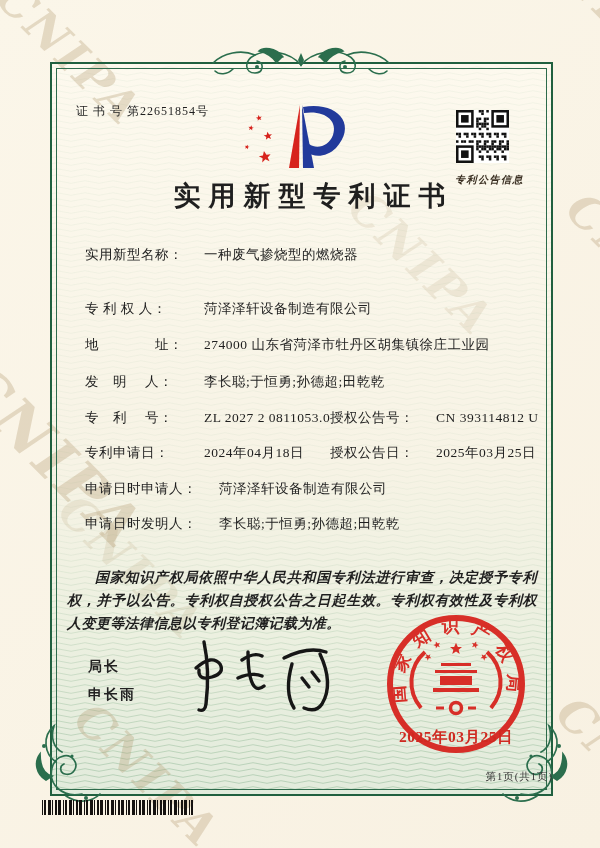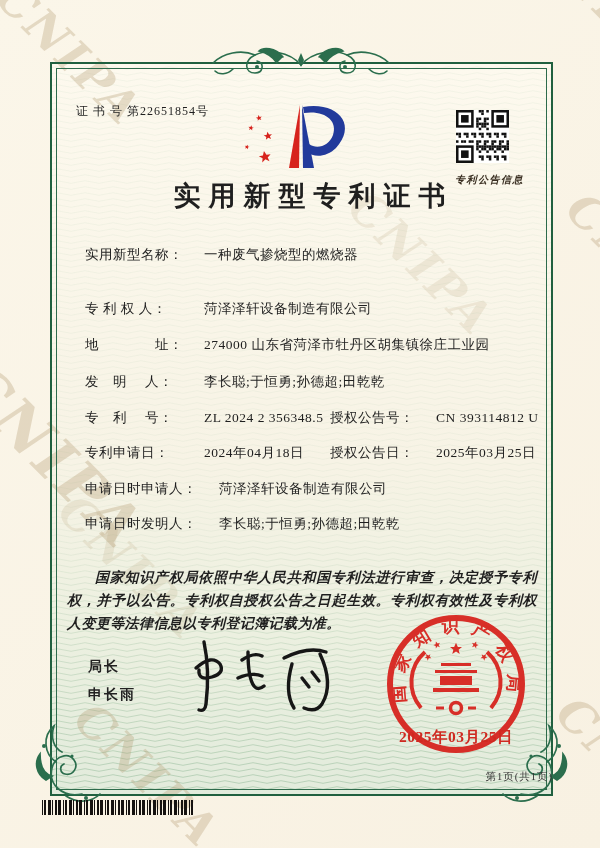--- a/index.html
+++ b/index.html
@@ -378,21 +378,21 @@
   <div class="row" style="top:300px">
     <span class="lbl w">专 利 权 人：</span><span class="val">菏泽泽轩设备制造有限公司</span>
   </div>
   <div class="row" style="top:336px">
     <span class="lbl w">地　　　　址：</span><span class="val">274000 山东省菏泽市牡丹区胡集镇徐庄工业园</span>
   </div>
   <div class="row" style="top:373px">
     <span class="lbl w">发　明　 人：</span><span class="val">李长聪;于恒勇;孙德超;田乾乾</span>
   </div>
   <div class="row" style="top:409px">
-    <span class="lbl w">专　利　 号：</span><span class="val">ZL 2024 2 356348.5</span>
+    <span class="lbl w">专　利　 号：</span><span class="val">ZL 2027 2 0811053.0</span>
     <span class="col2"><span class="lbl">授权公告号：</span><span class="val">CN 393114812 U</span></span>
   </div>
   <div class="row" style="top:444px">
     <span class="lbl w">专利申请日：</span><span class="val">2024年04月18日</span>
     <span class="col2"><span class="lbl">授权公告日：</span><span class="val">2025年03月25日</span></span>
   </div>
   <div class="row" style="top:480px">
     <span class="lbl">申请日时申请人：</span><span class="val">菏泽泽轩设备制造有限公司</span>
   </div>
   <div class="row" style="top:515px">

